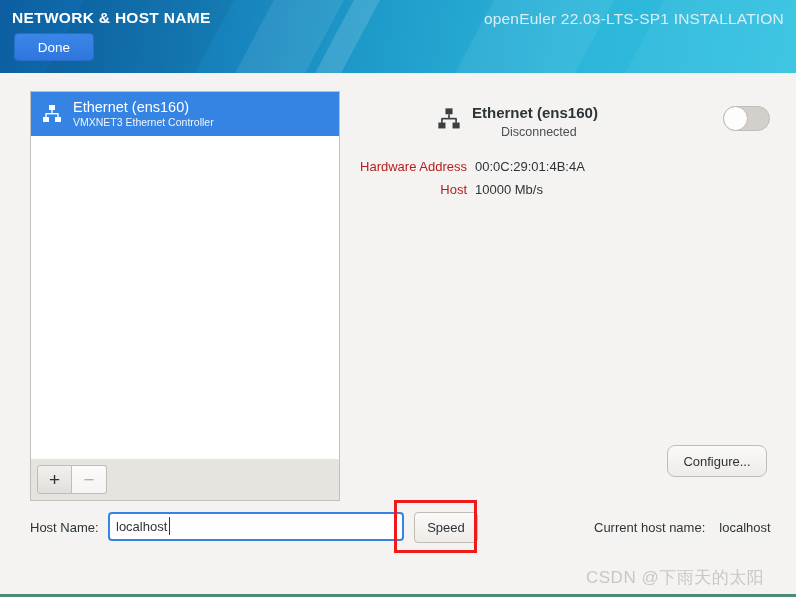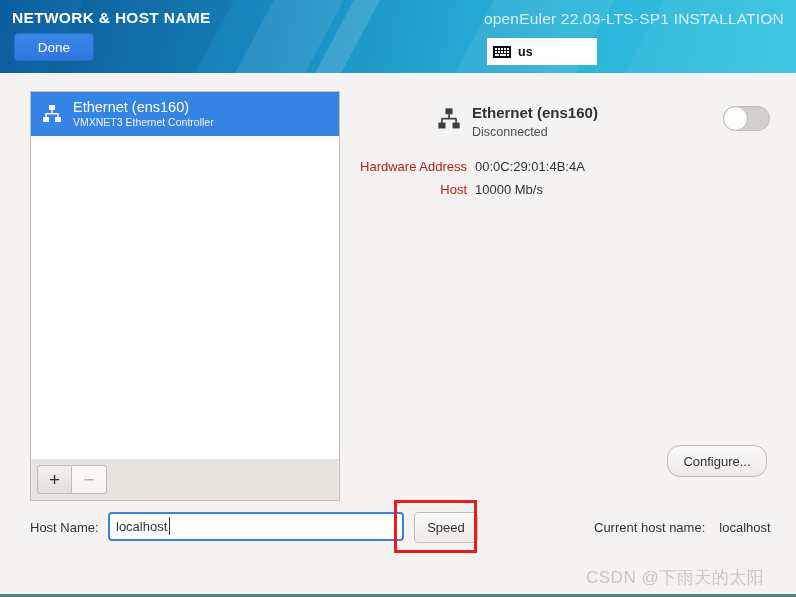--- a/index.html
+++ b/index.html
@@ -184,20 +184,21 @@
   .detail-name {
     font-size: 15px;
     font-weight: bold;
     color: #2e3436;
     line-height: 1.15;
   }
   .detail-status {
     font-size: 12.5px;
     color: #4a4f52;
     margin-top: 4px;
+    margin-left: 29px;
   }
   .toggle {
     position: absolute;
     left: 372px; top: 33px;
     width: 47px; height: 25px;
     background: #d3cfca;
     border: 1px solid #c0bcb7;
     border-radius: 13px;
     box-sizing: border-box;
     cursor: pointer;
@@ -229,21 +230,21 @@
     padding-right: 8px;
   }
   .prop-value { color: #2e3436; }
 
   .configure-button {
     position: absolute;
     left: 316px; top: 372px;
     width: 100px; height: 32px;
     background: linear-gradient(180deg, #fbfaf9 0%, #eeebe8 100%);
     border: 1px solid #c0bcb6;
-    border-radius: 13px;
+    border-radius: 8px;
     font-size: 13px;
     color: #2e3436;
     display: flex;
     align-items: center;
     justify-content: center;
     box-sizing: border-box;
     cursor: pointer;
   }
 
   
@@ -329,39 +330,20 @@
   <div class="streak s3"></div>
   <div class="streak s4"></div>
 
   <div class="page-title">NETWORK &amp; HOST NAME</div>
   <div class="install-title">openEuler 22.03-LTS-SP1 INSTALLATION</div>
 
   <div class="done-button">
     <span>Done</span>
   </div>
 
-  <div class="kbd-indicator">
-    <svg class="kbd-glyph" viewBox="0 0 18 14">
-      <rect x="0" y="1" width="18" height="12" fill="#111"></rect>
-      <rect x="2" y="3" width="2" height="2" fill="#fff"></rect>
-      <rect x="5" y="3" width="2" height="2" fill="#fff"></rect>
-      <rect x="8" y="3" width="2" height="2" fill="#fff"></rect>
-      <rect x="11" y="3" width="2" height="2" fill="#fff"></rect>
-      <rect x="14" y="3" width="2" height="2" fill="#fff"></rect>
-      <rect x="2" y="6" width="2" height="2" fill="#fff"></rect>
-      <rect x="5" y="6" width="2" height="2" fill="#fff"></rect>
-      <rect x="8" y="6" width="2" height="2" fill="#fff"></rect>
-      <rect x="11" y="6" width="2" height="2" fill="#fff"></rect>
-      <rect x="14" y="6" width="2" height="2" fill="#fff"></rect>
-      <rect x="2" y="9" width="4" height="2" fill="#fff"></rect>
-      <rect x="7" y="9" width="6" height="2" fill="#fff"></rect>
-      <rect x="14" y="9" width="2" height="2" fill="#fff"></rect>
-    </svg>
-    <span class="kbd-label">us</span>
-  </div>
 </div>
 
 <div class="content">
 
   <div class="device-panel">
     <div class="device-row">
       <svg class="dev-icon" viewBox="0 0 22 22">
         <rect x="8" y="2" width="6" height="5" fill="#ffffff"></rect>
         <rect x="2" y="14" width="6" height="5" fill="#ffffff"></rect>
         <rect x="14" y="14" width="6" height="5" fill="#ffffff"></rect>

